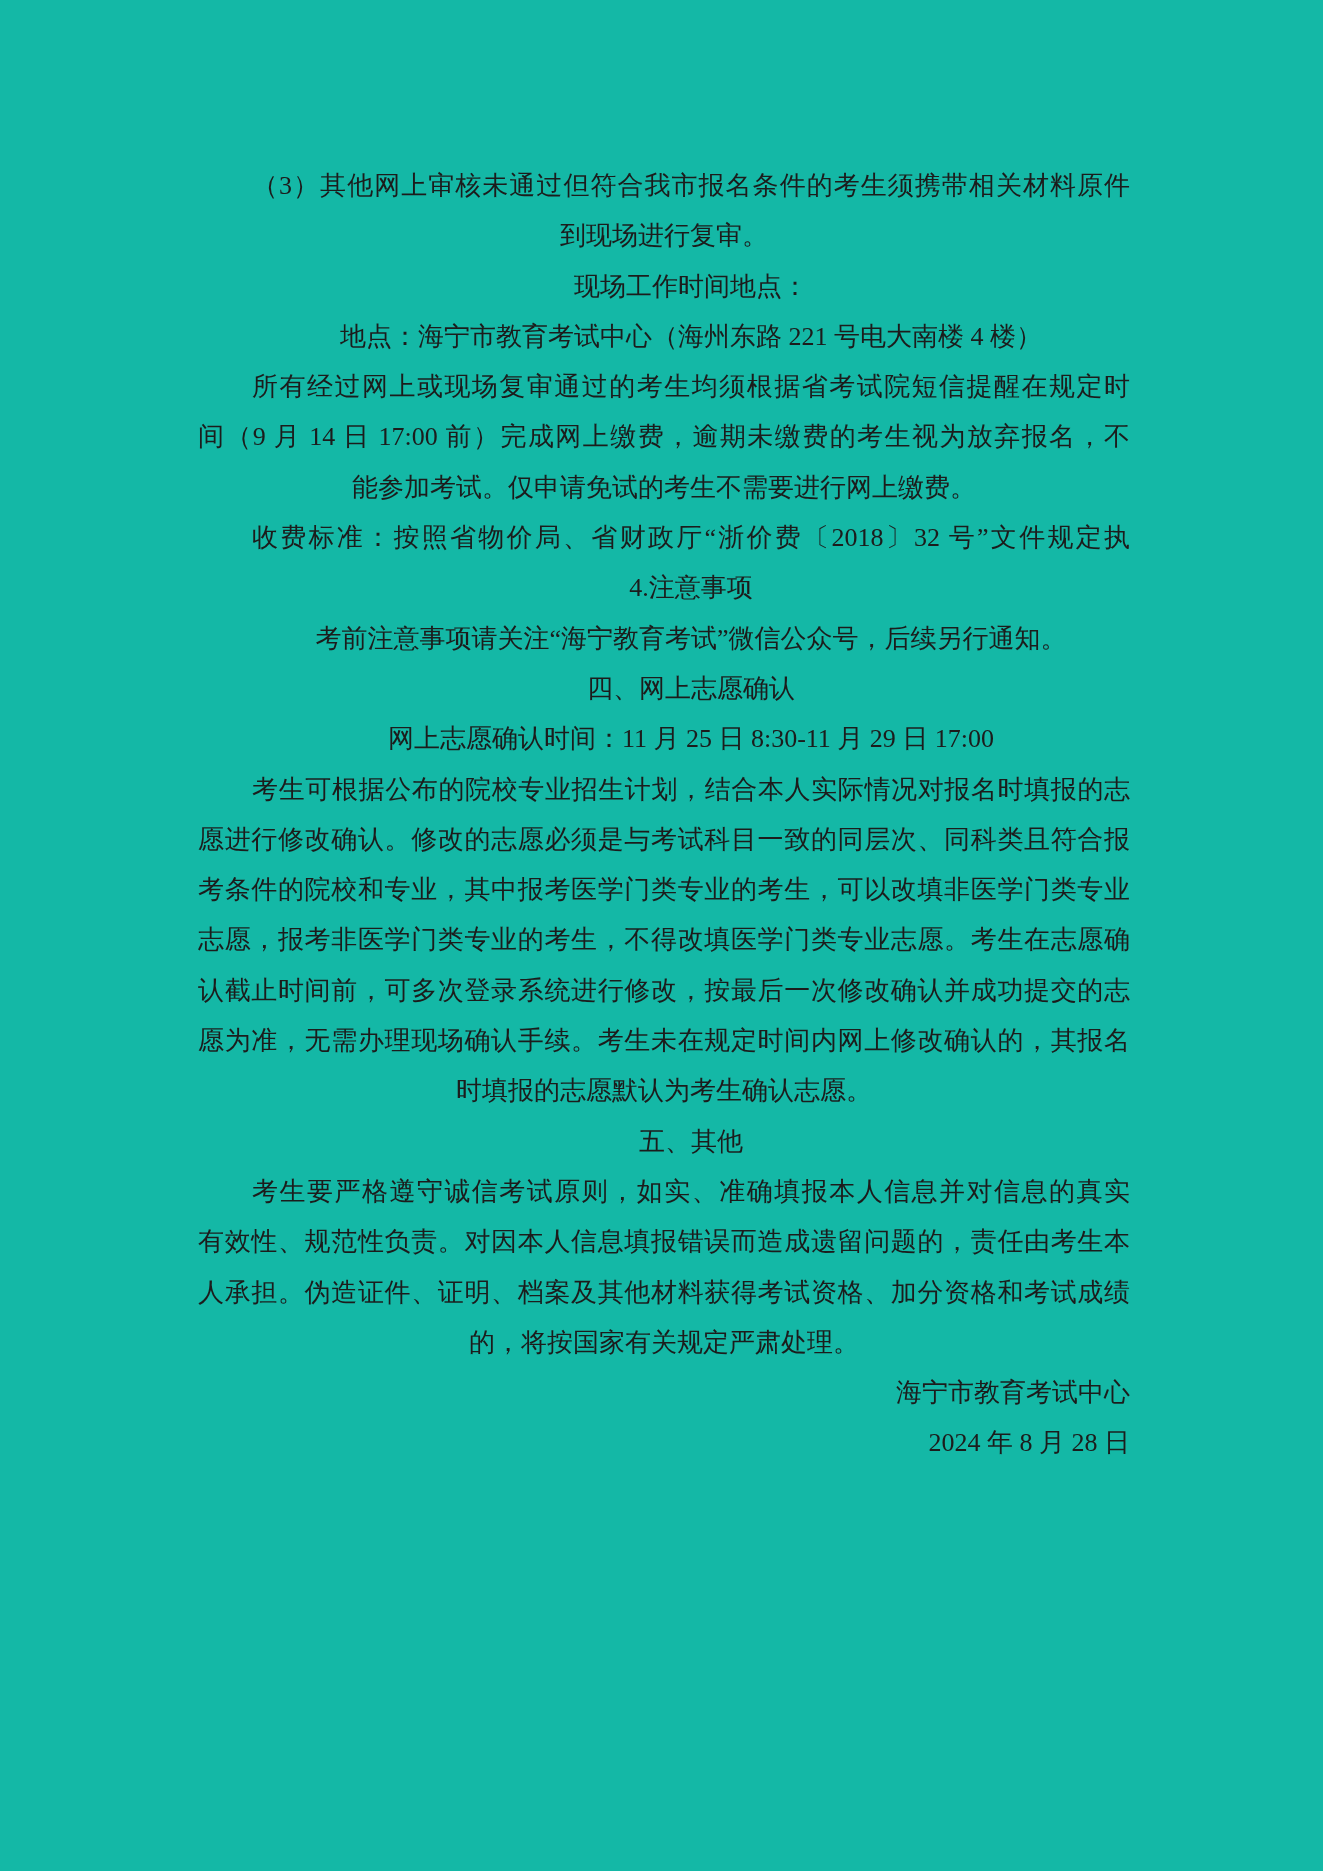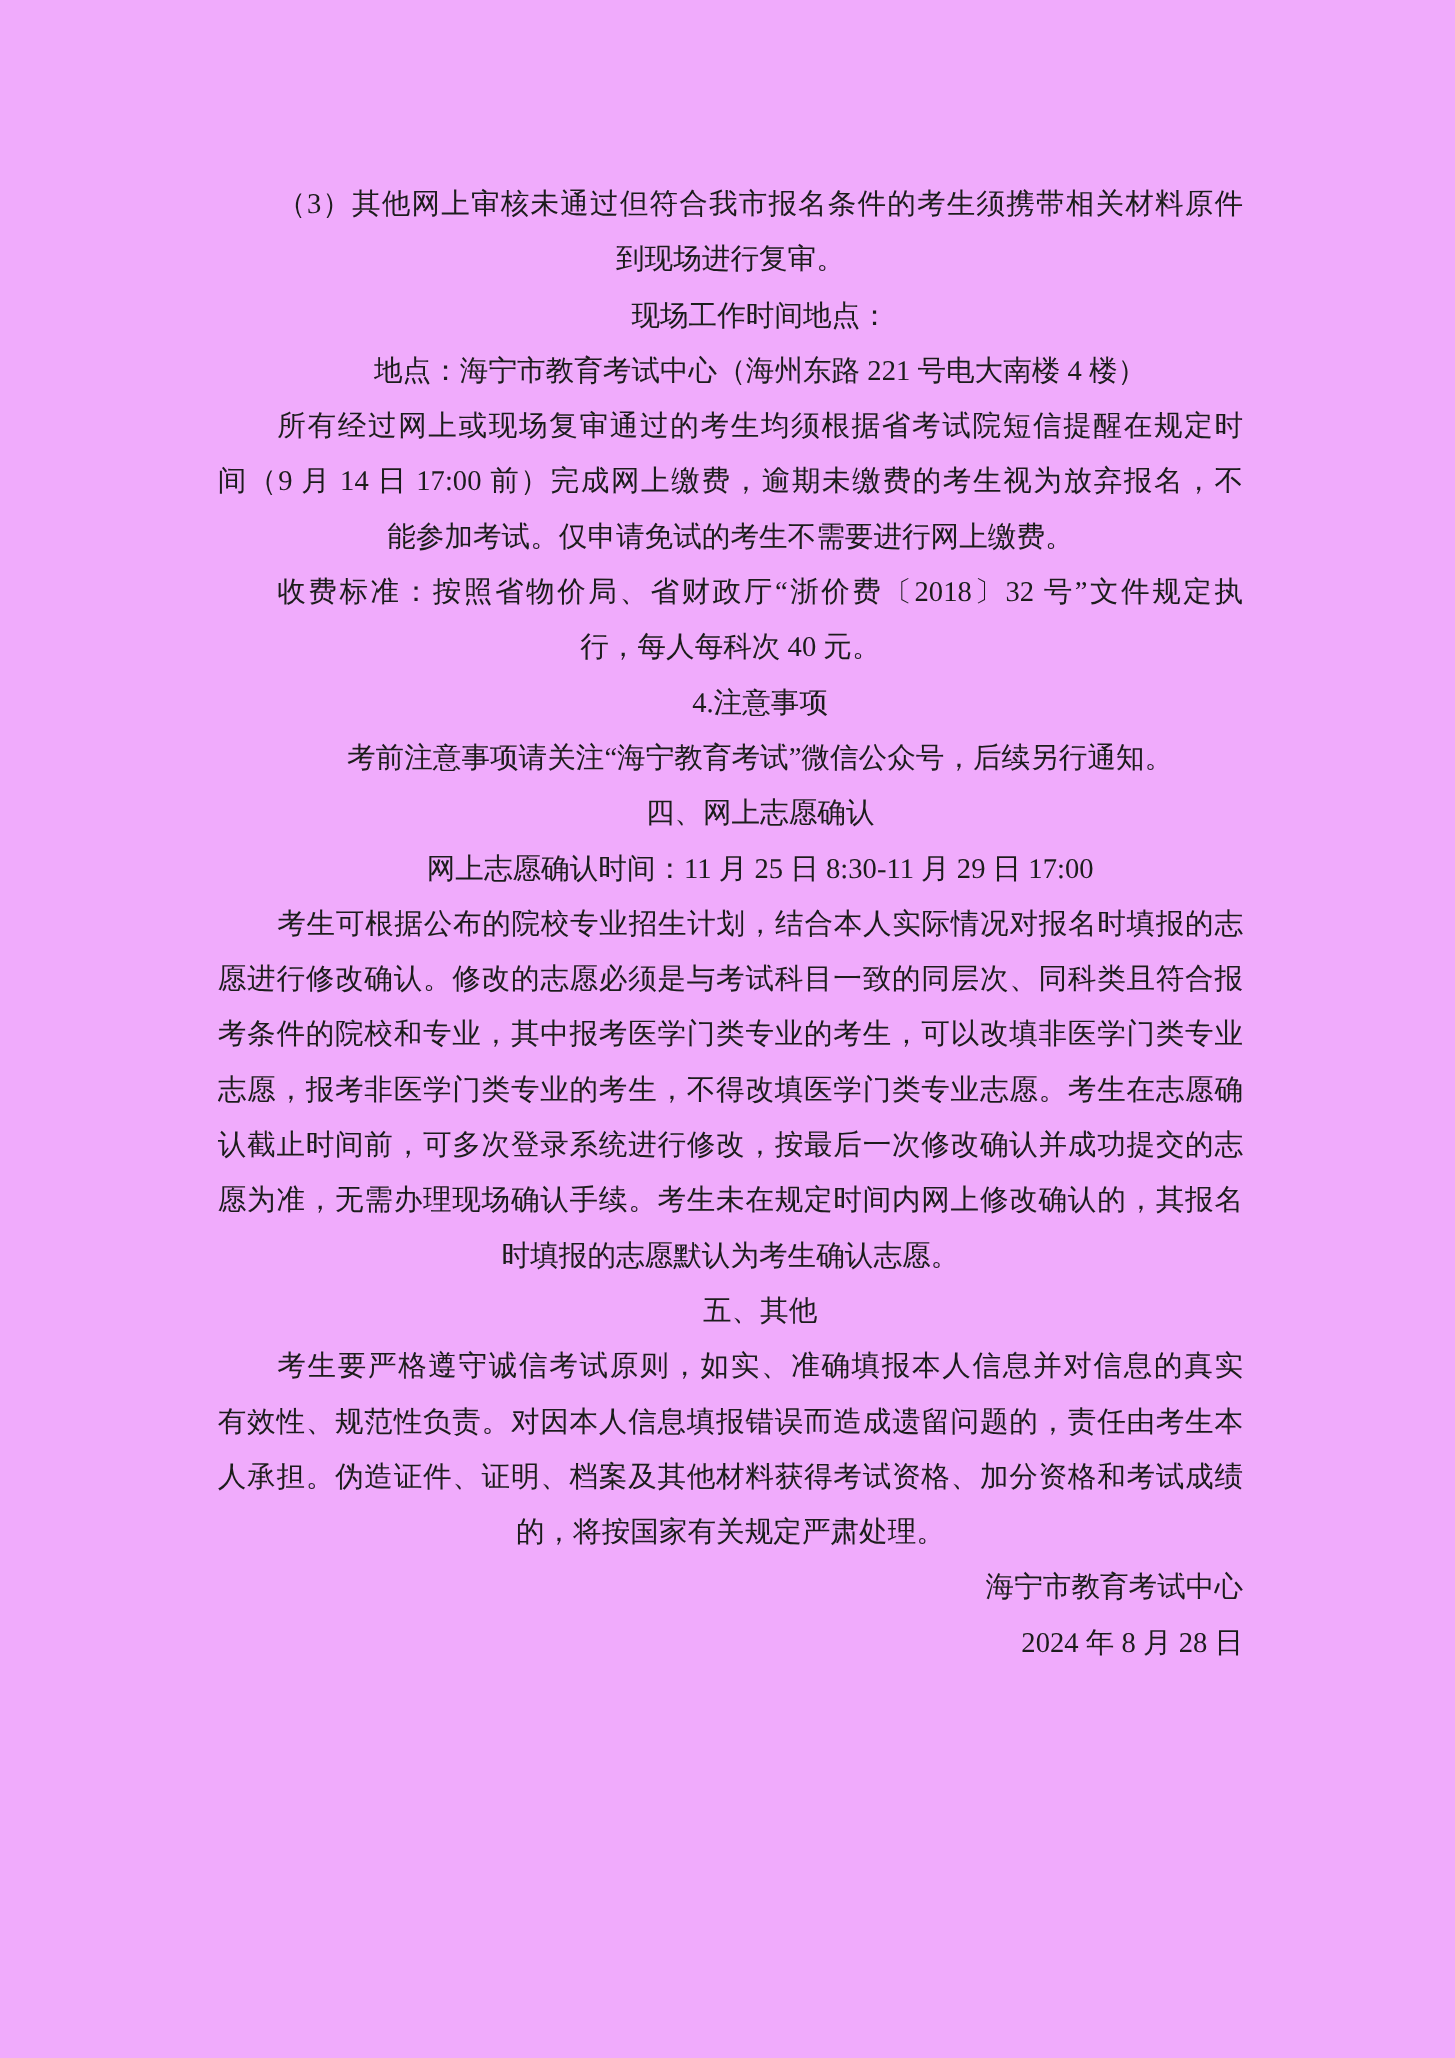--- a/index.html
+++ b/index.html
@@ -5,21 +5,21 @@
   html, body {
     margin: 0;
     padding: 0;
     background: #ffffff;
   }
   .page {
     position: relative;
     width: 1323px;
     height: 1871px;
     margin: 0 auto;
-    background: #f0abfc;
+    background: #14b8a6;
     box-sizing: border-box;
     padding: 161px 193px 0 198px;
     font-family: "Liberation Serif", "DejaVu Serif", serif;
     font-size: 26px;
     color: #1c1c1c;
     overflow: hidden;
   }
   .line {
     height: 50.3px;
     line-height: 50.3px;
@@ -47,21 +47,20 @@
 
 <div class="page">
   <div class="line indent fill">（3）其他网上审核未通过但符合我市报名条件的考生须携带相关材料原件</div>
   <div class="line">到现场进行复审。</div>
   <div class="line indent bold">现场工作时间地点：</div>
   <div class="line indent">地点：海宁市教育考试中心（海州东路 221 号电大南楼 4 楼）</div>
   <div class="line indent fill">所有经过网上或现场复审通过的考生均须根据省考试院短信提醒在规定时</div>
   <div class="line fill">间（9 月 14 日 17:00 前）完成网上缴费，逾期未缴费的考生视为放弃报名，不</div>
   <div class="line">能参加考试。仅申请免试的考生不需要进行网上缴费。</div>
   <div class="line indent fill">收费标准：按照省物价局、省财政厅“浙价费〔2018〕32 号”文件规定执</div>
-  <div class="line">行，每人每科次 40 元。</div>
   <div class="line indent bold">4.注意事项</div>
   <div class="line indent">考前注意事项请关注“海宁教育考试”微信公众号，后续另行通知。</div>
   <div class="line indent bold">四、网上志愿确认</div>
   <div class="line indent bold">网上志愿确认时间：11 月 25 日 8:30-11 月 29 日 17:00</div>
   <div class="line indent fill">考生可根据公布的院校专业招生计划，结合本人实际情况对报名时填报的志</div>
   <div class="line fill">愿进行修改确认。修改的志愿必须是与考试科目一致的同层次、同科类且符合报</div>
   <div class="line fill">考条件的院校和专业，其中报考医学门类专业的考生，可以改填非医学门类专业</div>
   <div class="line fill">志愿，报考非医学门类专业的考生，不得改填医学门类专业志愿。考生在志愿确</div>
   <div class="line fill">认截止时间前，可多次登录系统进行修改，按最后一次修改确认并成功提交的志</div>
   <div class="line fill">愿为准，无需办理现场确认手续。考生未在规定时间内网上修改确认的，其报名</div>

